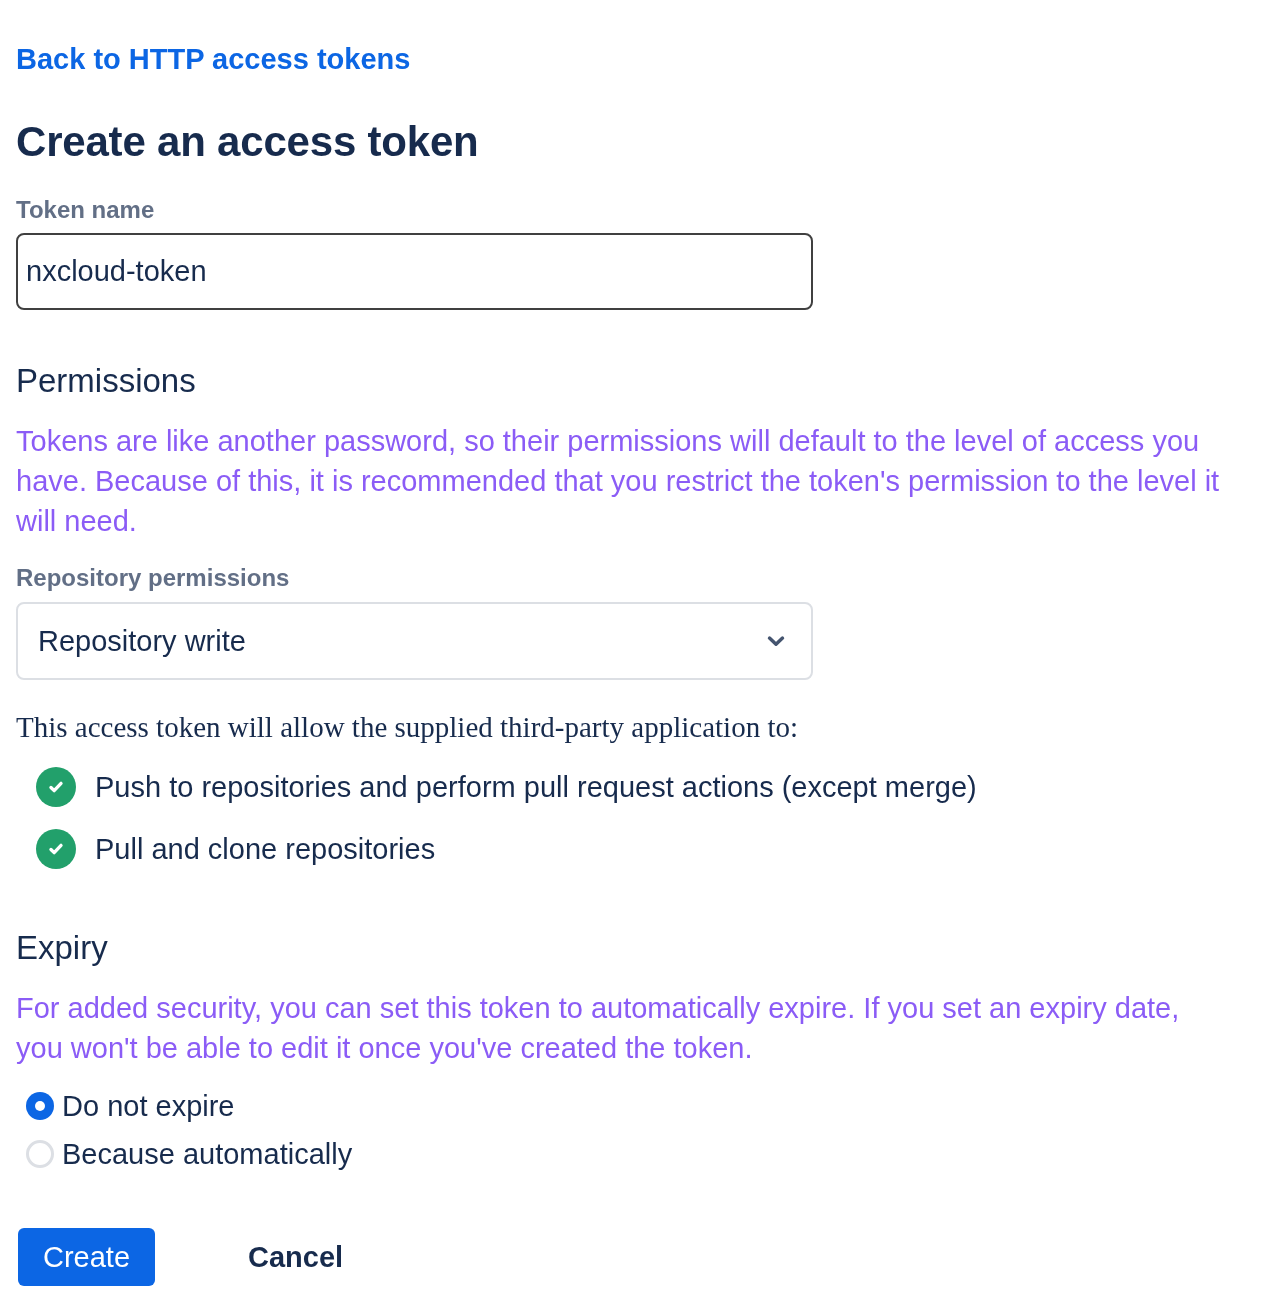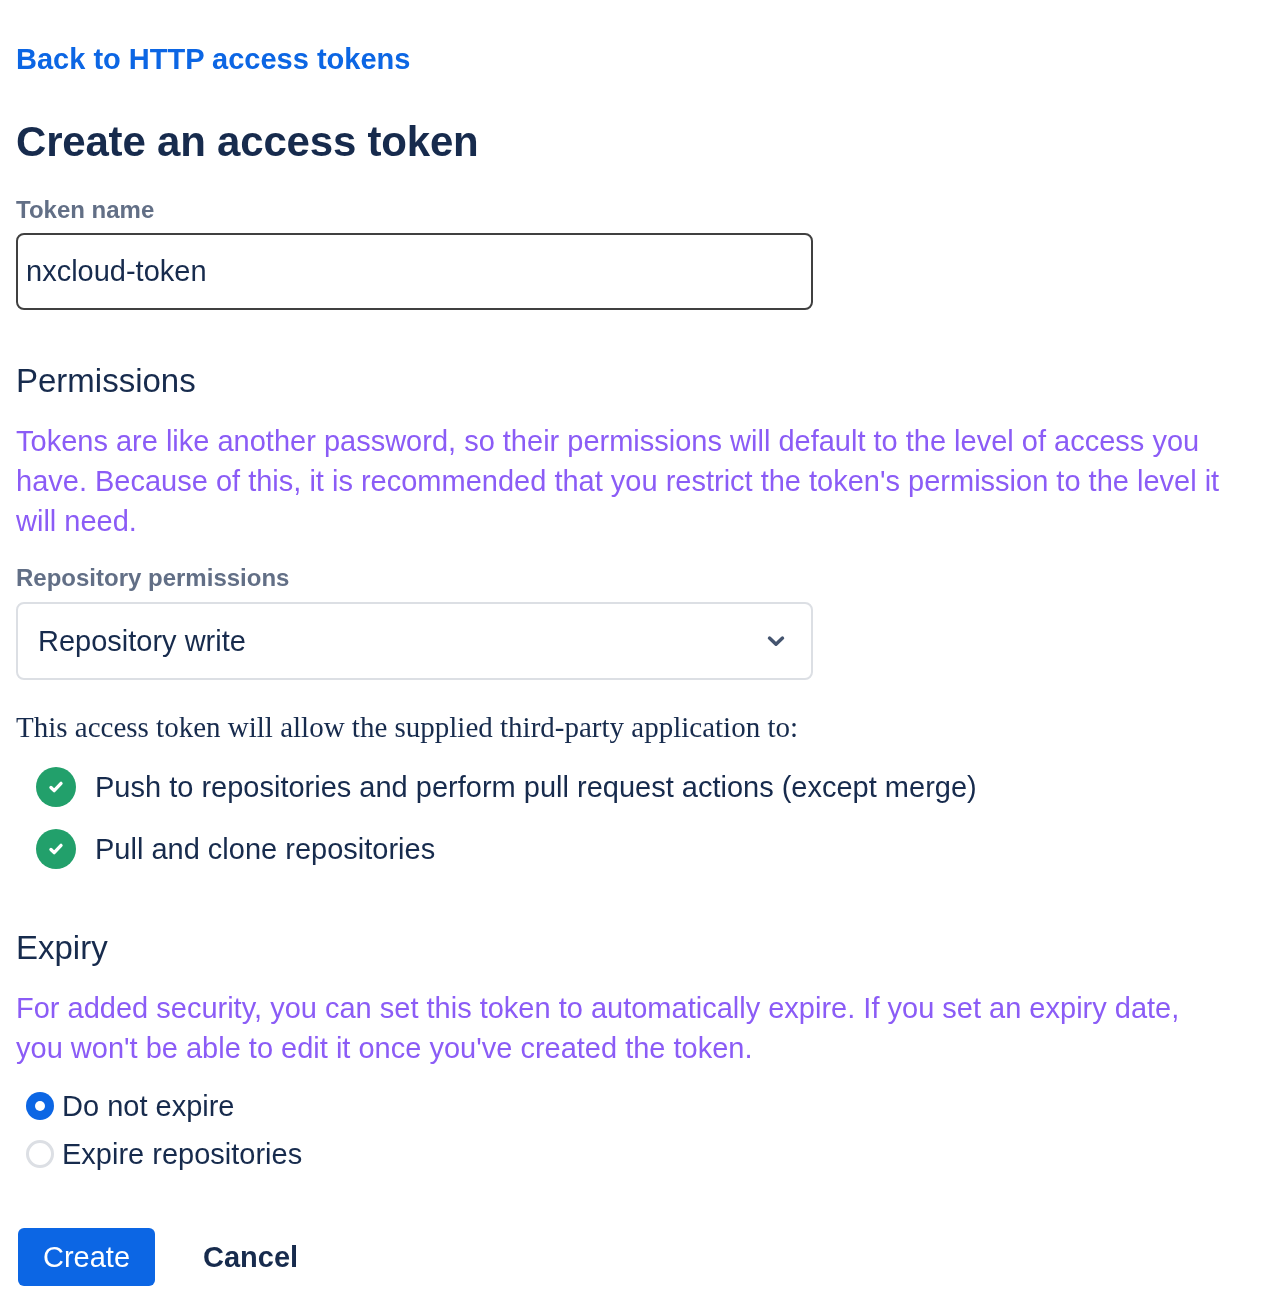--- a/index.html
+++ b/index.html
@@ -159,20 +159,21 @@
   }
   .cancel-btn {
     border: none;
     background: transparent;
     color: #172B4D;
     font-family: "Liberation Sans", sans-serif;
     font-size: 29px;
     font-weight: 600;
     padding: 0 8px;
     cursor: pointer;
+    margin-left: 45px;
   }
 </style>
 </head>
 <body>
 
 <div class="page">
 
   <a class="back-link" href="#">Back to HTTP access tokens</a>
 
   <h1 class="page-title">Create an access token</h1>
@@ -221,21 +222,21 @@
 
   <p class="body-text">For added security, you can set this token to automatically expire. If you set an expiry date, you won't be able to edit it once you've created the token.</p>
 
   <div class="expiry-options">
     <div class="radio-row">
       <span class="radio selected"></span>
       <span class="radio-label">Do not expire</span>
     </div>
     <div class="radio-row">
       <span class="radio unselected"></span>
-      <span class="radio-label">Expire repositories</span>
+      <span class="radio-label">Because automatically</span>
     </div>
   </div>
 
   <div class="actions">
     <button class="create-btn">Create</button>
     <button class="cancel-btn">Cancel</button>
   </div>
 
 </div>
 

